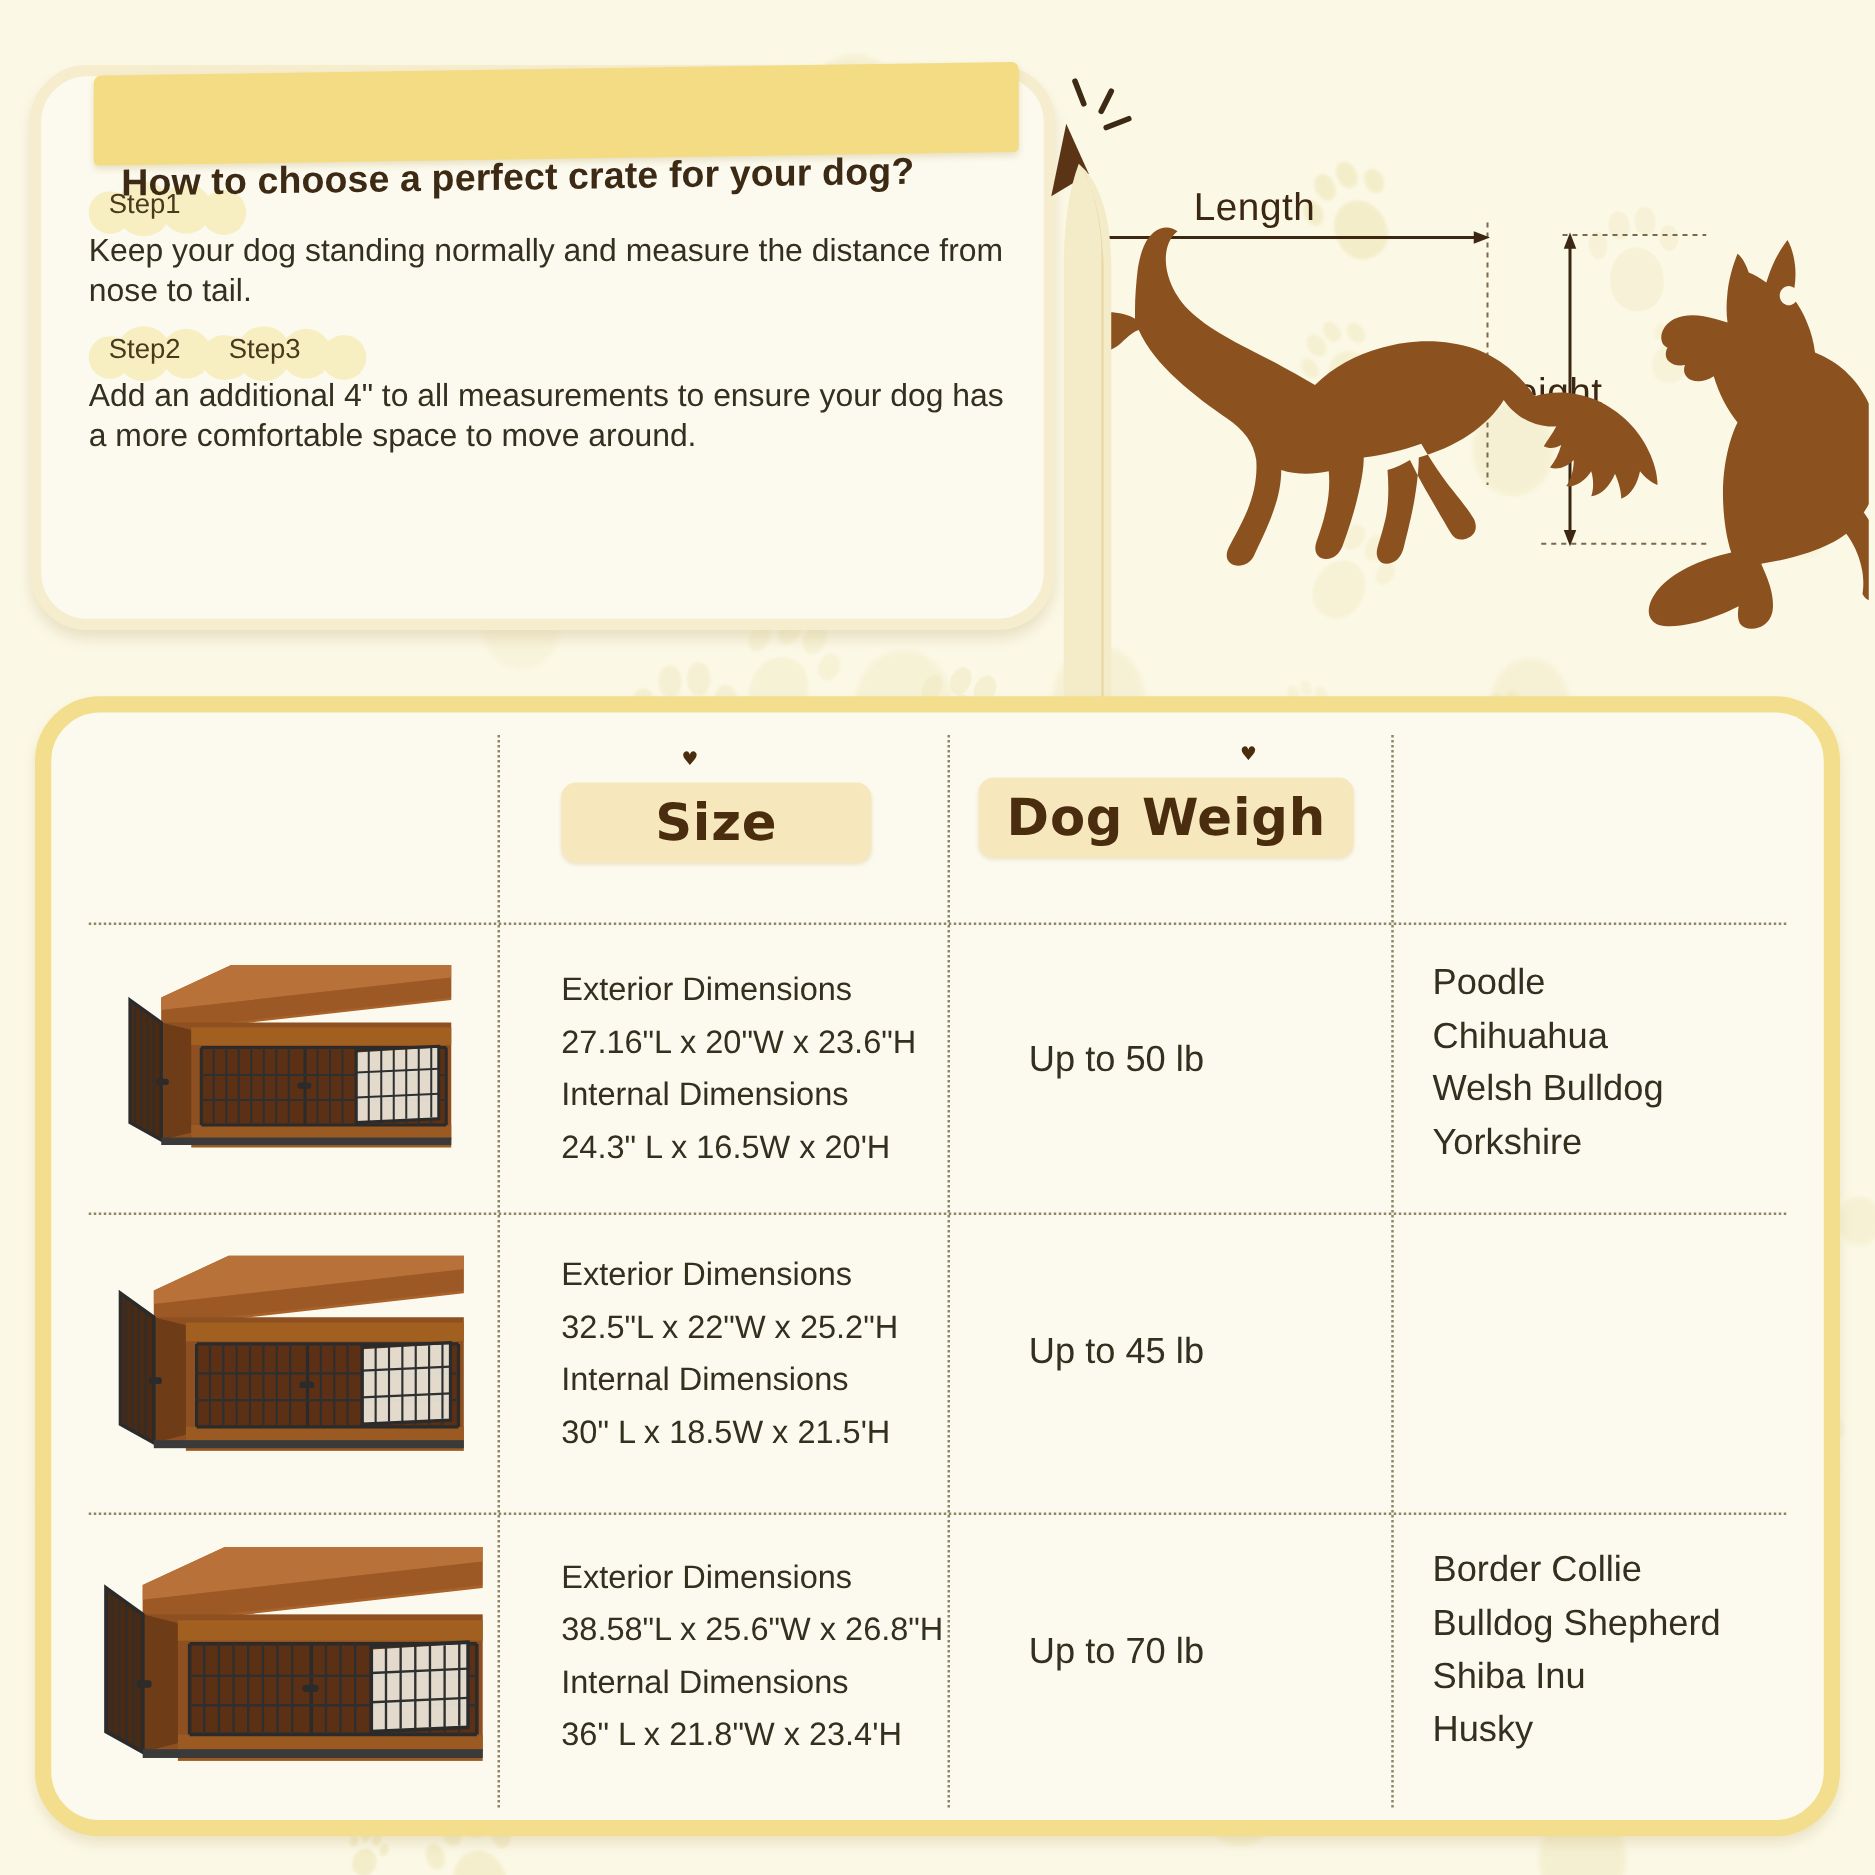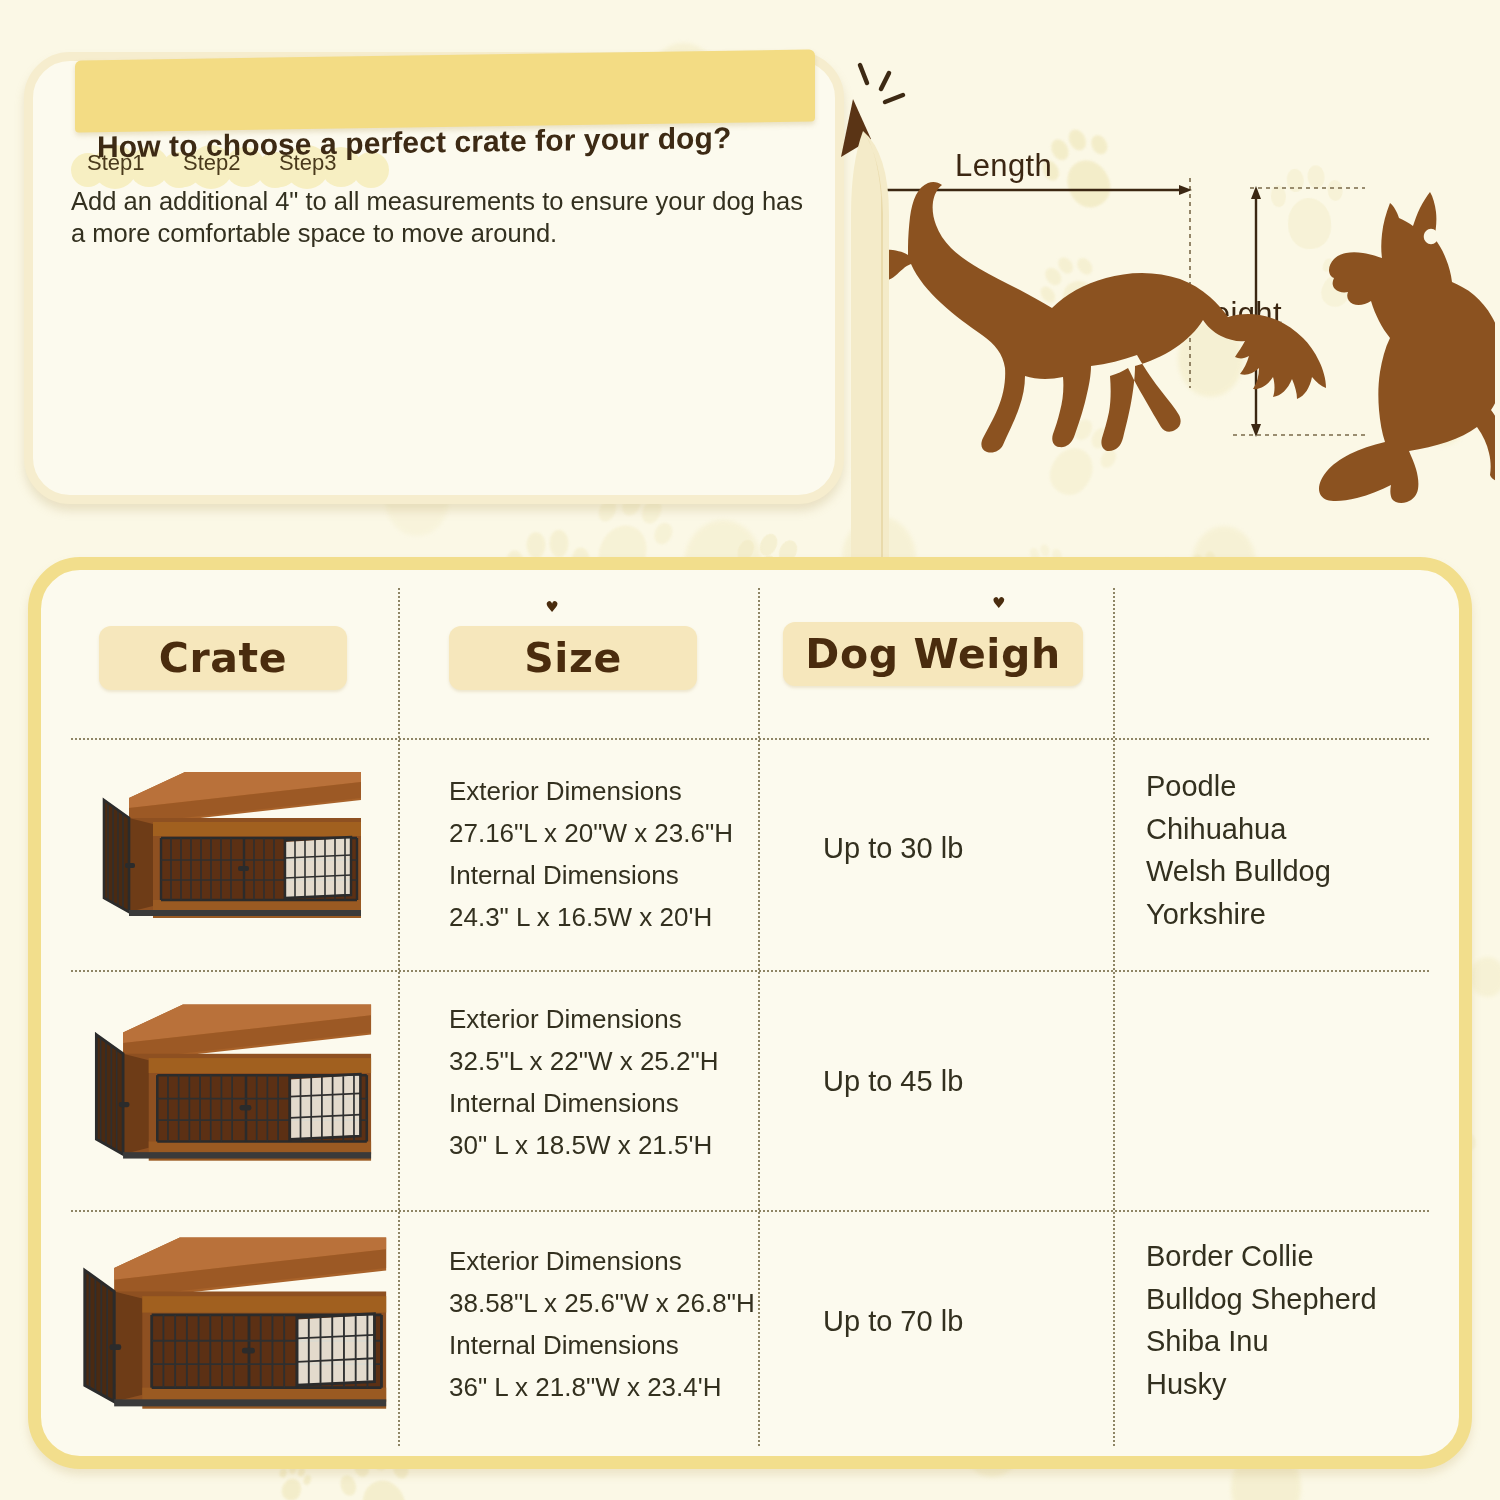--- a/index.html
+++ b/index.html
@@ -614,20 +614,21 @@
 
   <div class="steps-body">
 
     <div class="step-badge">
       <i class="cloud" style="left:0;top:6px;width:34px;height:34px;"></i>
       <i class="cloud" style="left:22px;top:-2px;width:44px;height:44px;"></i>
       <i class="cloud" style="left:58px;top:0px;width:40px;height:40px;"></i>
       <i class="cloud" style="left:90px;top:5px;width:36px;height:36px;"></i>
       <span>Step1</span>
     </div>
+    <p class="step-text">Keep your dog standing normally and measure the distance from nose to tail.</p>
 
     <div class="step-badge">
       <i class="cloud" style="left:0;top:6px;width:34px;height:34px;"></i>
       <i class="cloud" style="left:22px;top:-2px;width:44px;height:44px;"></i>
       <i class="cloud" style="left:58px;top:0px;width:40px;height:40px;"></i>
       <i class="cloud" style="left:90px;top:5px;width:36px;height:36px;"></i>
       <span>Step2</span>
     </div>
 
     <div class="step-badge">
@@ -740,23 +741,20 @@
   <div id="table-inner">
 
     <div class="col-divider" style="left:357px;"></div>
     <div class="col-divider" style="left:717px;"></div>
     <div class="col-divider" style="left:1072px;"></div>
 
     <div class="row-divider" style="top:168px;"></div>
     <div class="row-divider" style="top:400px;"></div>
     <div class="row-divider" style="top:640px;"></div>
 
-    <div class="hdr-pill" style="left:58px;  top:56px; width:248px;">
-      <span>Crate</span>
-    </div>
     <div class="hdr-pill" style="left:408px; top:56px; width:248px;">
       <span><span style="position: relative;">S</span><span style="position: relative;">i<i class="heart-dot" style="left: -9px; top: -34px; position: absolute;">♥</i></span><span style="position: relative;">z</span><span style="position: relative;">e</span></span>
     </div>
     <div class="hdr-pill" style="left:742px; top:52px; width:300px;">
       <span><span style="position: relative;">D</span><span style="position: relative;">o</span><span style="position: relative;">g</span><span style="position: relative;"> </span><span style="position: relative;">W</span><span style="position: relative;">e</span><span style="position: relative;">i</span><span style="position: relative;">g<i class="heart-dot" style="left: -9px; top: -34px; position: absolute;">♥</i></span><span style="position: relative;">h</span></span>
     </div>
 
     <svg class="crate" style="left:58px; top:190px;" width="290" height="180" viewBox="0 0 290 180">
       <g>
         <path d="M30 38 L86 12 L262 12 L262 40 L30 66 Z" fill="#A8622A"></path>
@@ -825,21 +823,21 @@
       </g>
     </svg>
 
     <div class="cell size-cell" style="left:408px; top:200px;">
       <div>Exterior Dimensions</div>
       <div>27.16"L x 20"W x 23.6"H</div>
       <div>Internal Dimensions</div>
       <div>24.3" L x 16.5W x 20'H</div>
     </div>
 
-    <div class="cell weight-cell" style="left:782px; top:262px;">Up to 30 lb</div>
+    <div class="cell weight-cell" style="left:782px; top:262px;">Up to 50 lb</div>
 
     <div class="cell breed-cell" style="left:1105px; top:195px;">
       <div>Poodle</div>
       <div>Chihuahua</div>
       <div>Welsh Bulldog</div>
       <div>Yorkshire</div>
     </div>
 
     <svg class="crate" style="left:50px; top:418px;" width="310" height="200" viewBox="0 0 290 180">
       <use href="#none"></use>

